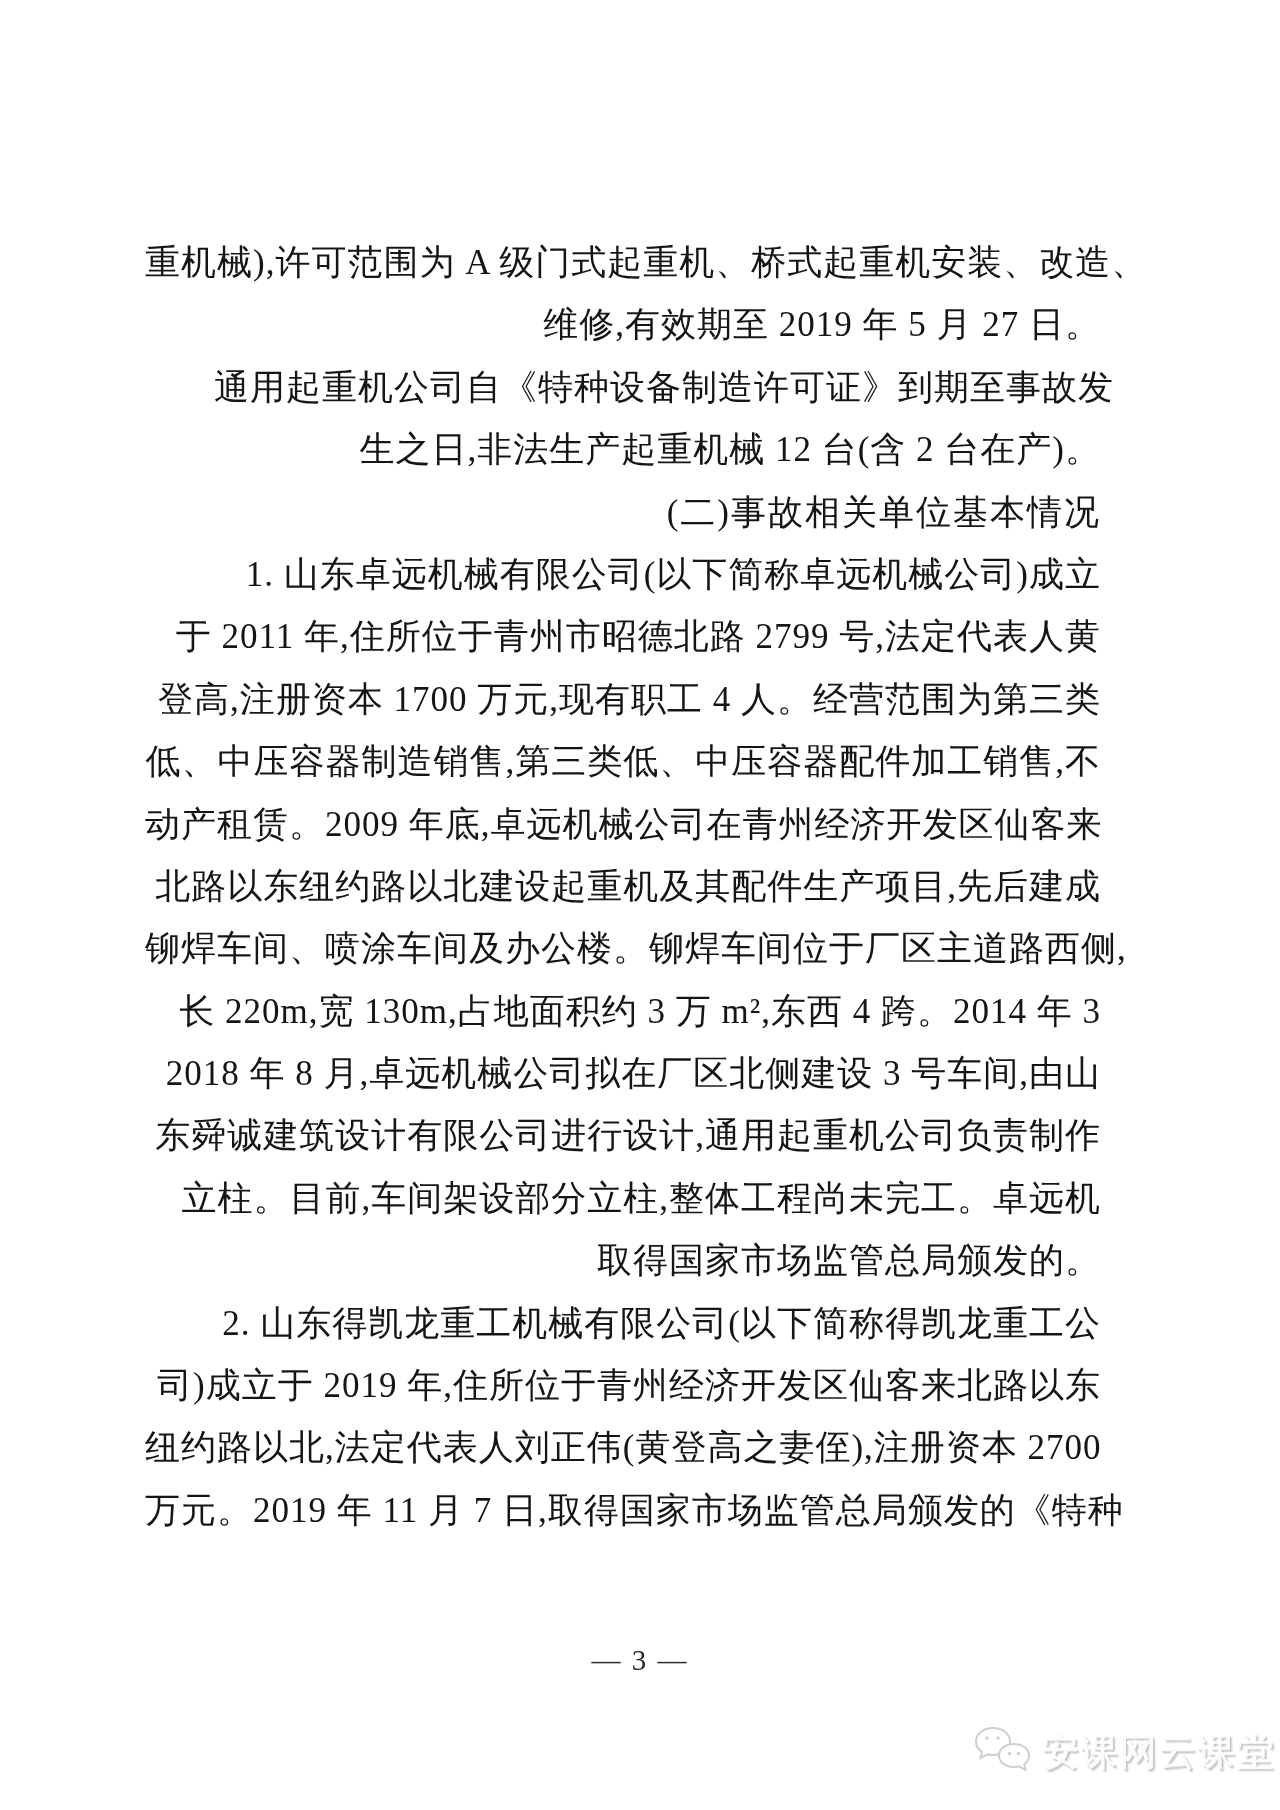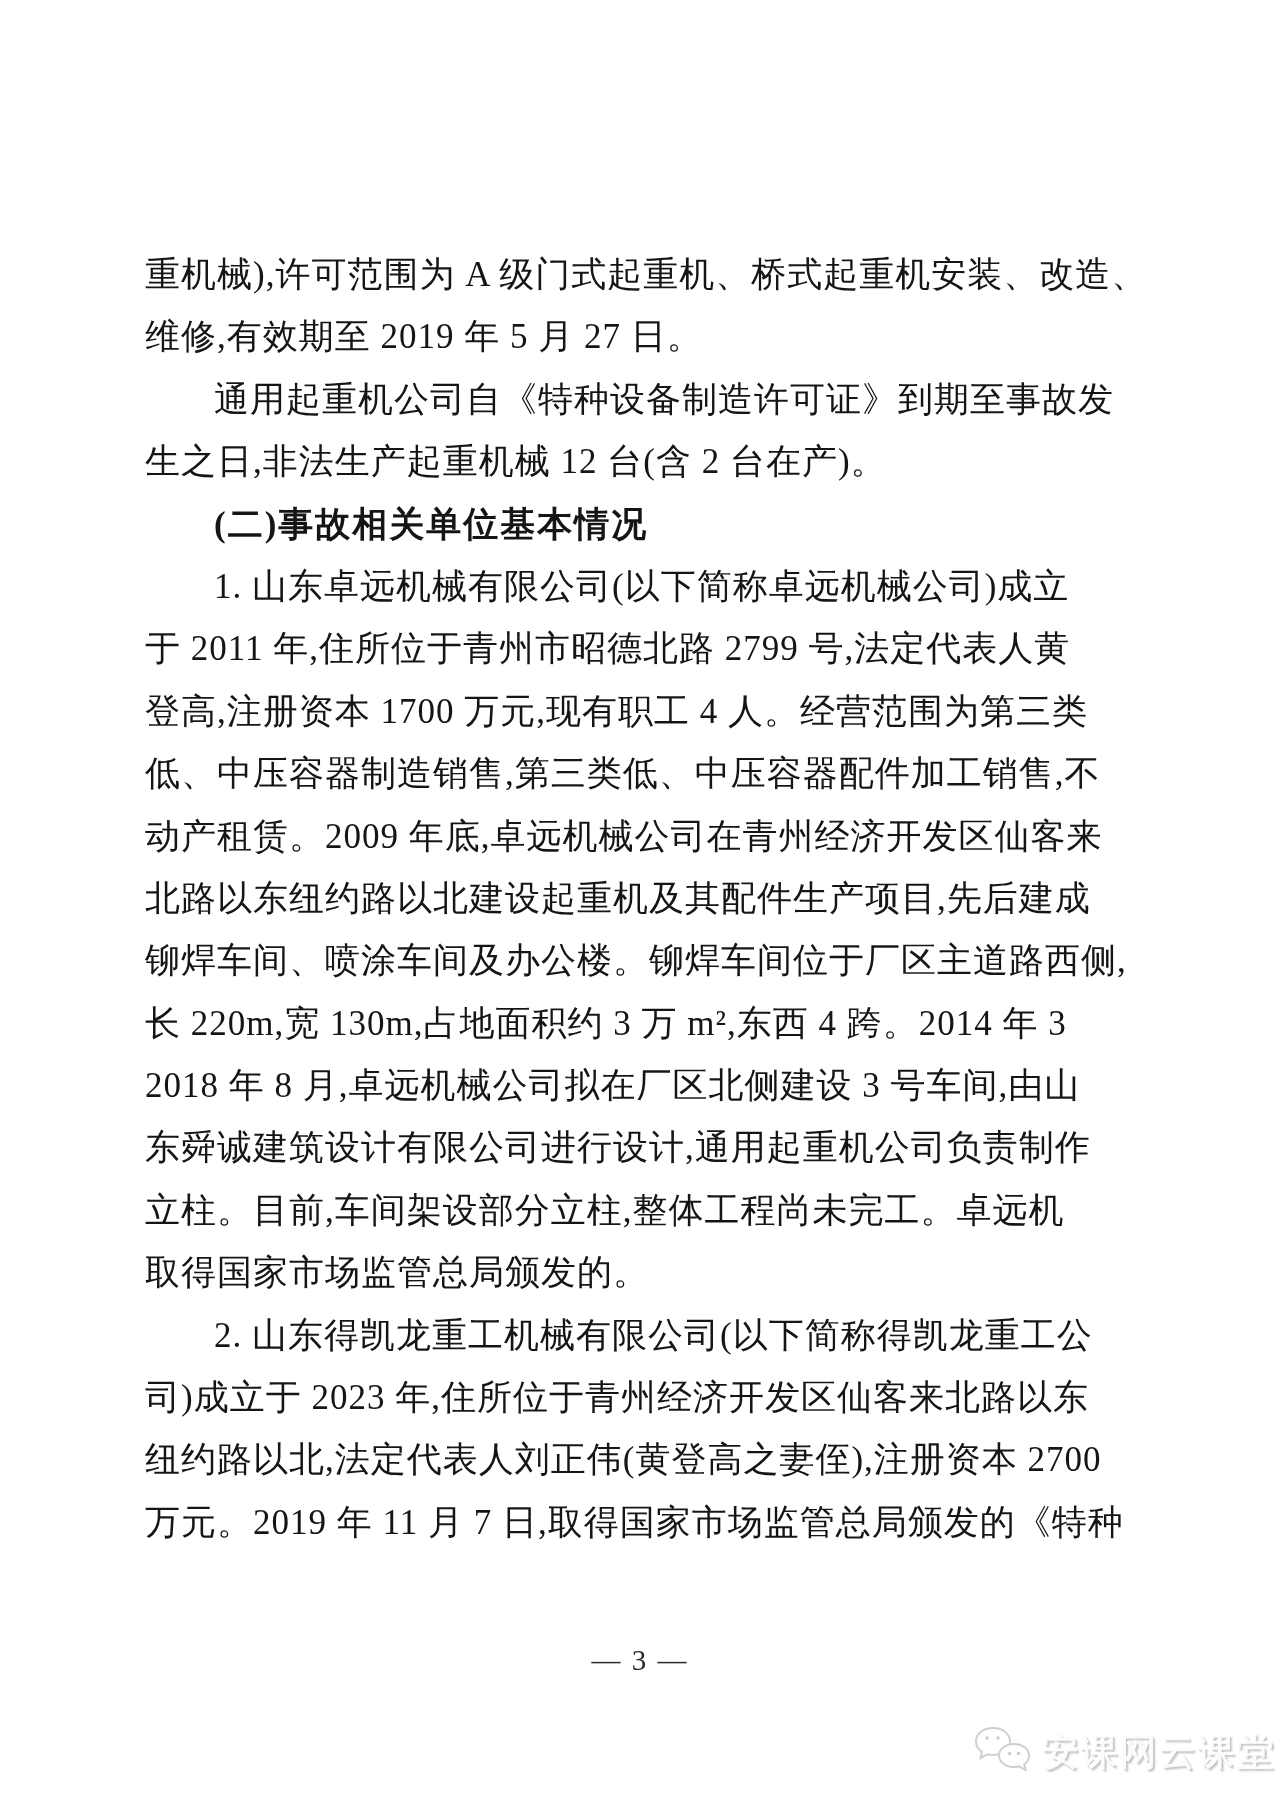--- a/index.html
+++ b/index.html
@@ -6,32 +6,33 @@
   .page{
     position:relative;
     width:1280px;height:1810px;
     background:#ffffff;
     overflow:hidden;
     font-family:"Liberation Serif","DejaVu Serif",serif;
     color:#151515;
   }
   .doc-body{
     position:absolute;
-    left:145px;top:244px;
+    left:145px;top:232px;
     width:956px;
+    text-align:right;
   }
   .line{
     height:62.4px;
     line-height:62.4px;
     font-size:35px;
     letter-spacing:1px;
     white-space:nowrap;
   }
   .line.indent{padding-left:69px;}
-  .line.bold{font-weight:bold;letter-spacing:2px;}
+  .line.bold{font-weight:normal;letter-spacing:2px;}
   .page-number{
     position:absolute;
     top:1644px;left:0;width:100%;
     text-align:center;
     font-size:29px;
     color:#2a2a2a;
     letter-spacing:2px;
   }
   .watermark{
     position:absolute;
@@ -67,21 +68,21 @@
     <div class="line">低、中压容器制造销售,第三类低、中压容器配件加工销售,不</div>
     <div class="line">动产租赁。2009 年底,卓远机械公司在青州经济开发区仙客来</div>
     <div class="line">北路以东纽约路以北建设起重机及其配件生产项目,先后建成</div>
     <div class="line">铆焊车间、喷涂车间及办公楼。铆焊车间位于厂区主道路西侧,</div>
     <div class="line">长 220m,宽 130m,占地面积约 3 万 m²,东西 4 跨。2014 年 3</div>
     <div class="line">2018 年 8 月,卓远机械公司拟在厂区北侧建设 3 号车间,由山</div>
     <div class="line">东舜诚建筑设计有限公司进行设计,通用起重机公司负责制作</div>
     <div class="line">立柱。目前,车间架设部分立柱,整体工程尚未完工。卓远机</div>
     <div class="line">取得国家市场监管总局颁发的。</div>
     <div class="line indent">2. 山东得凯龙重工机械有限公司(以下简称得凯龙重工公</div>
-    <div class="line">司)成立于 2023 年,住所位于青州经济开发区仙客来北路以东</div>
+    <div class="line">司)成立于 2019 年,住所位于青州经济开发区仙客来北路以东</div>
     <div class="line">纽约路以北,法定代表人刘正伟(黄登高之妻侄),注册资本 2700</div>
     <div class="line">万元。2019 年 11 月 7 日,取得国家市场监管总局颁发的《特种</div>
   </div>
 
   <div class="page-number">— 3 —</div>
 
   <div class="watermark">
     <svg class="wm-icon" width="62" height="54" viewBox="0 0 62 54" fill="none" xmlns="http://www.w3.org/2000/svg">
 
       <path d="M21 4 C11 4 4 10 4 17.5 C4 22 6.5 25.5 10 27.8 L8.5 34 L15.5 30.3 C17.2 30.8 19 31 21 31 C31 31 38 25 38 17.5 C38 10 31 4 21 4 Z" stroke="#cfcfcf" stroke-width="2" fill="#ffffff"></path>

